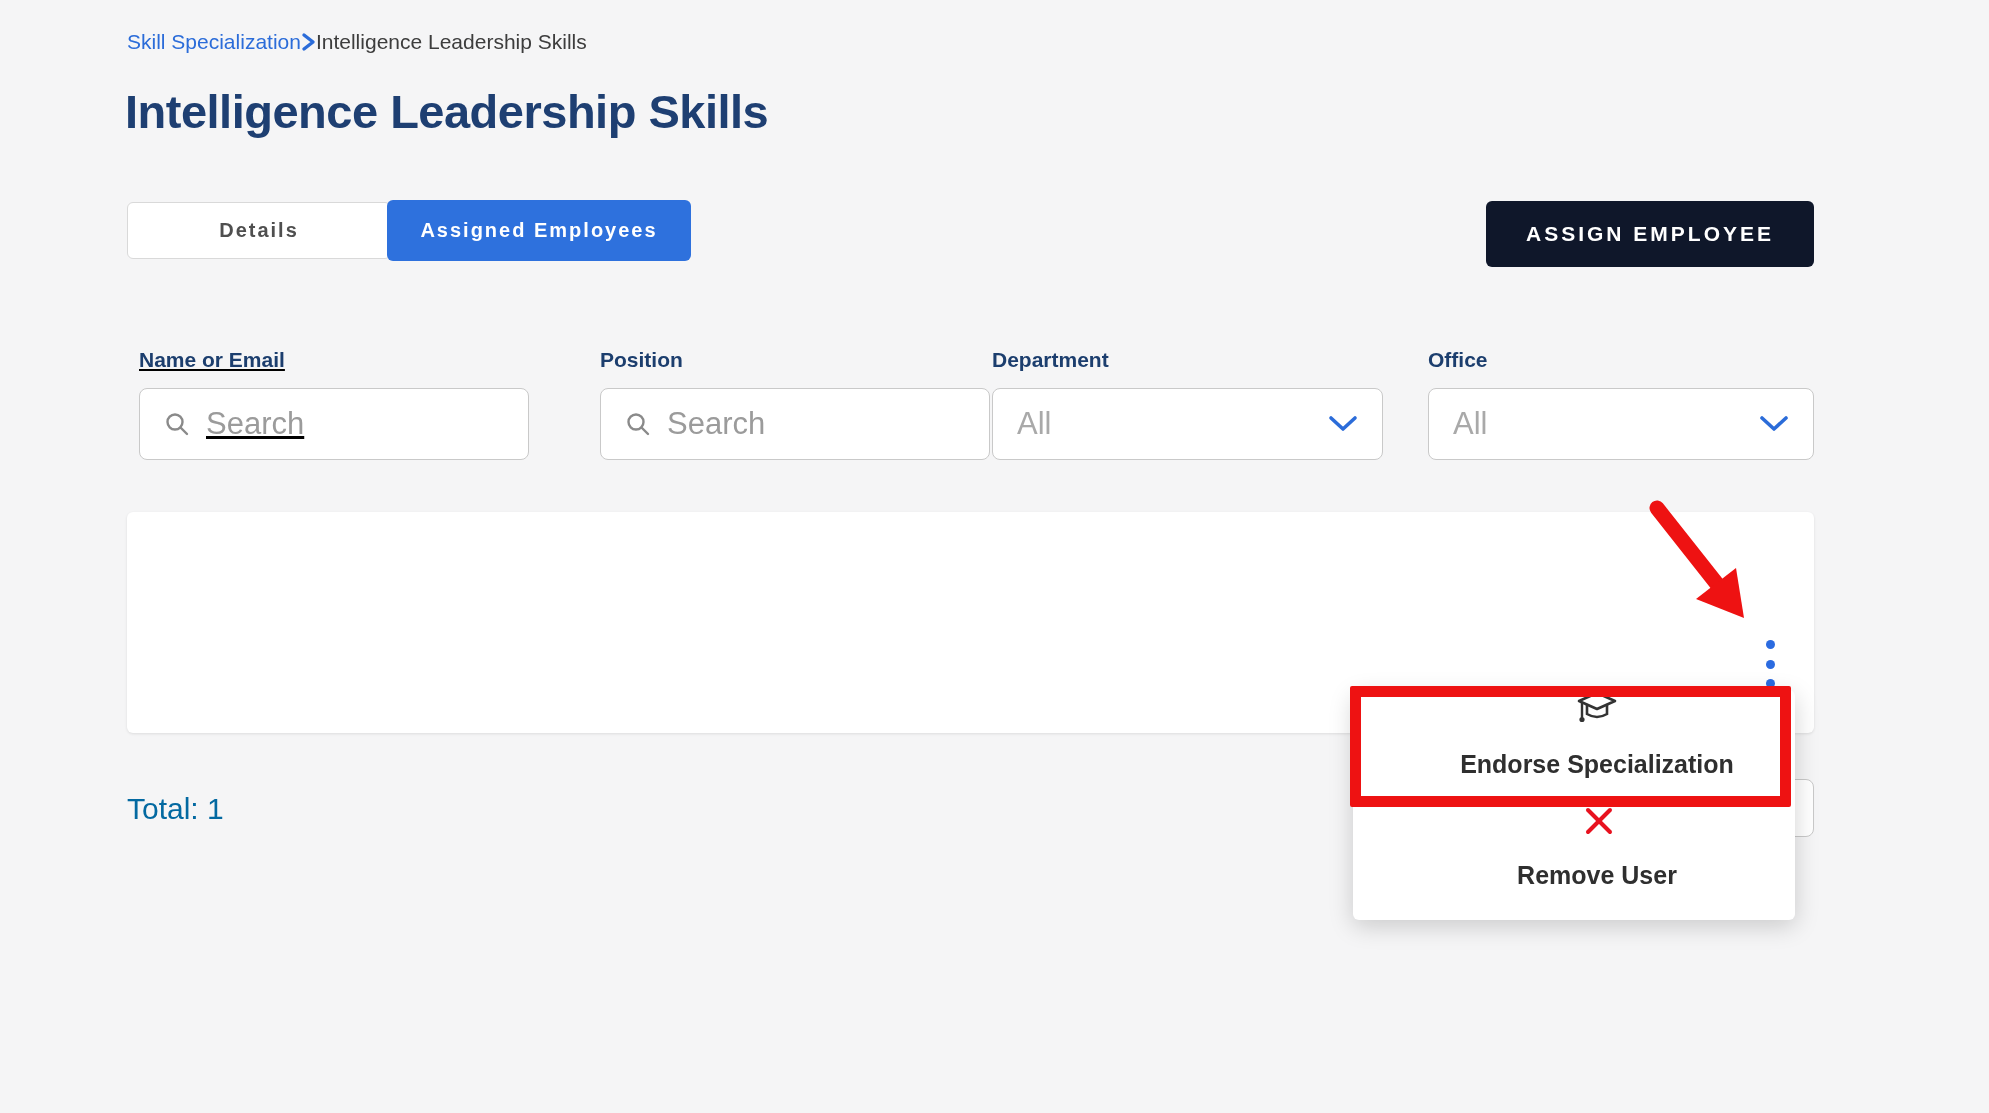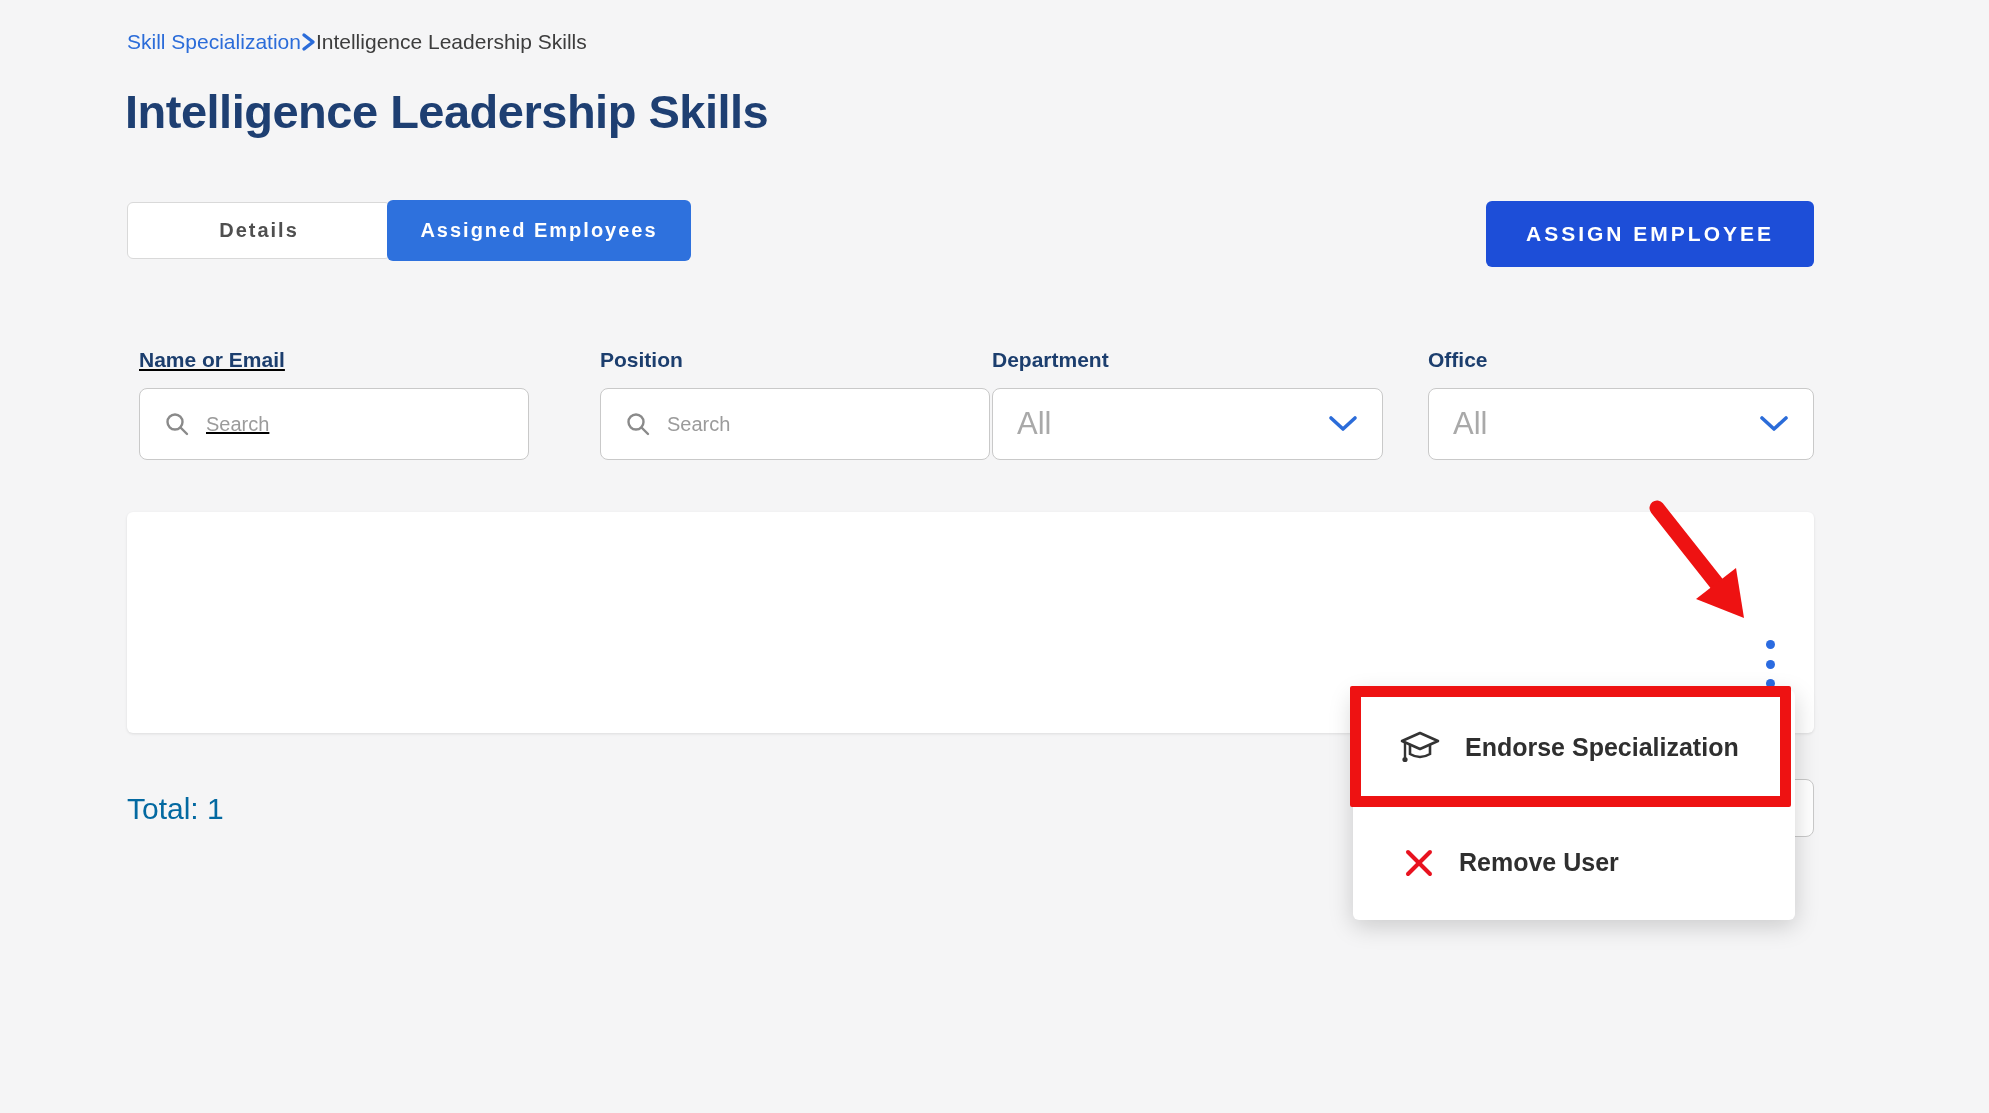--- a/index.html
+++ b/index.html
@@ -15,27 +15,27 @@
   
   .page-title { position: absolute; left: 125px; top: 84px; font-size: 47px; font-weight: 700; color: #1e3f72; letter-spacing: -0.5px; }
 
   
   .tabs { position: absolute; left: 127px; top: 200px; display: flex; align-items: center; }
   .tab { display: flex; align-items: center; justify-content: center; font-weight: 700; letter-spacing: 2px; font-size: 20px; cursor: pointer; }
   .tab-details { width: 264px; height: 57px; background: #ffffff; border: 1px solid #d9d9d9; border-radius: 6px; color: #4f4f4f; }
   .tab-assigned { width: 304px; height: 61px; background: #2e71dd; border-radius: 6px; color: #ffffff; margin-left: -4px; z-index: 2; }
 
   
-  .assign-btn { position: absolute; left: 1486px; top: 201px; width: 328px; height: 66px; background: #1d4ed8; border-radius: 6px; color: #fff; font-size: 21px; font-weight: 700; letter-spacing: 3px; display: flex; align-items: center; justify-content: center; cursor: pointer; }
+  .assign-btn { position: absolute; left: 1486px; top: 201px; width: 328px; height: 66px; background: #0f172a; border-radius: 6px; color: #fff; font-size: 21px; font-weight: 700; letter-spacing: 3px; display: flex; align-items: center; justify-content: center; cursor: pointer; }
 
   
   .filter-col { position: absolute; top: 348px; }
   .filter-label { font-size: 21px; font-weight: 700; color: #1c3e6e; margin-bottom: 16px; }
   .filter-field { height: 72px; background: #fff; border: 1px solid #c9c9c9; border-radius: 8px; display: flex; align-items: center; padding: 0 24px; gap: 16px; }
-  .filter-field input { border: none; outline: none; flex: 1; font-size: 20px; color: #0f172a; font-family: "Liberation Sans", sans-serif; background: transparent; min-width: 0; }
+  .filter-field input { border: none; outline: none; flex: 1; font-size: 31px; color: #0f172a; font-family: "Liberation Sans", sans-serif; background: transparent; min-width: 0; }
   .filter-field input::placeholder { color: #9b9b9b; }
   .select-value { flex: 1; font-size: 31px; color: #a9a9a9; }
   .f1 { left: 139px;  width: 390px; text-decoration: underline; }
   .f2 { left: 560px;  width: 390px; margin-left: 40px; }
   .f3 { left: 992px;  width: 391px; }
   .f4 { left: 1428px; width: 386px; }
 
   
   .table-card { position: absolute; left: 127px; top: 512px; width: 1687px; height: 221px; background: #fff; border-radius: 6px; box-shadow: 0 1px 3px rgba(0,0,0,0.10); z-index: 1; }
   .th { position: absolute; top: 549px; display: flex; align-items: center; gap: 10px; font-size: 21px; font-weight: 700; color: #2d2d2d; }
@@ -50,21 +50,21 @@
   .status-text { position: absolute; left: 1516px; top: 653px; font-size: 23px; color: #333; }
   .kebab { position: absolute; left: 1760px; top: 640px; width: 20px; height: 48px; display: flex; flex-direction: column; align-items: center; justify-content: space-between; cursor: pointer; z-index: 2; }
   .kebab span { width: 9px; height: 9px; border-radius: 50%; background: #2b6be0; }
 
   
   .total { position: absolute; left: 127px; top: 792px; font-size: 30px; color: #0369a1; }
   .page-size { position: absolute; left: 1688px; top: 779px; width: 126px; height: 58px; background: #fff; border: 1px solid #c9c9c9; border-radius: 8px; display: flex; align-items: center; justify-content: flex-end; padding-right: 14px; z-index: 2; }
 
   
   .ctx-menu { position: absolute; left: 1353px; top: 690px; width: 442px; height: 230px; background: #fff; border-radius: 6px; box-shadow: 0 6px 24px rgba(0,0,0,0.18); z-index: 5; }
-  .ctx-item { height: 115px; display: flex; align-items: center; padding-left: 46px; gap: 24px; cursor: pointer; }
+  .ctx-item { height: 115px; display: flex; align-items: center; padding-left: 46px; gap: 24px; cursor: pointer; flex-direction: column; }
   .ctx-item .label { font-size: 25px; font-weight: 700; color: #2f2f2f; }
 
   
   .annot-rect { position: absolute; left: 1350px; top: 686px; width: 441px; height: 121px; border: 11px solid #ee1212; border-radius: 2px; z-index: 8; pointer-events: none; }
   .annot-arrow { position: absolute; left: 1645px; top: 496px; z-index: 9; pointer-events: none; }
 </style>
 </head>
 <body>
 
 <div class="canvas">

